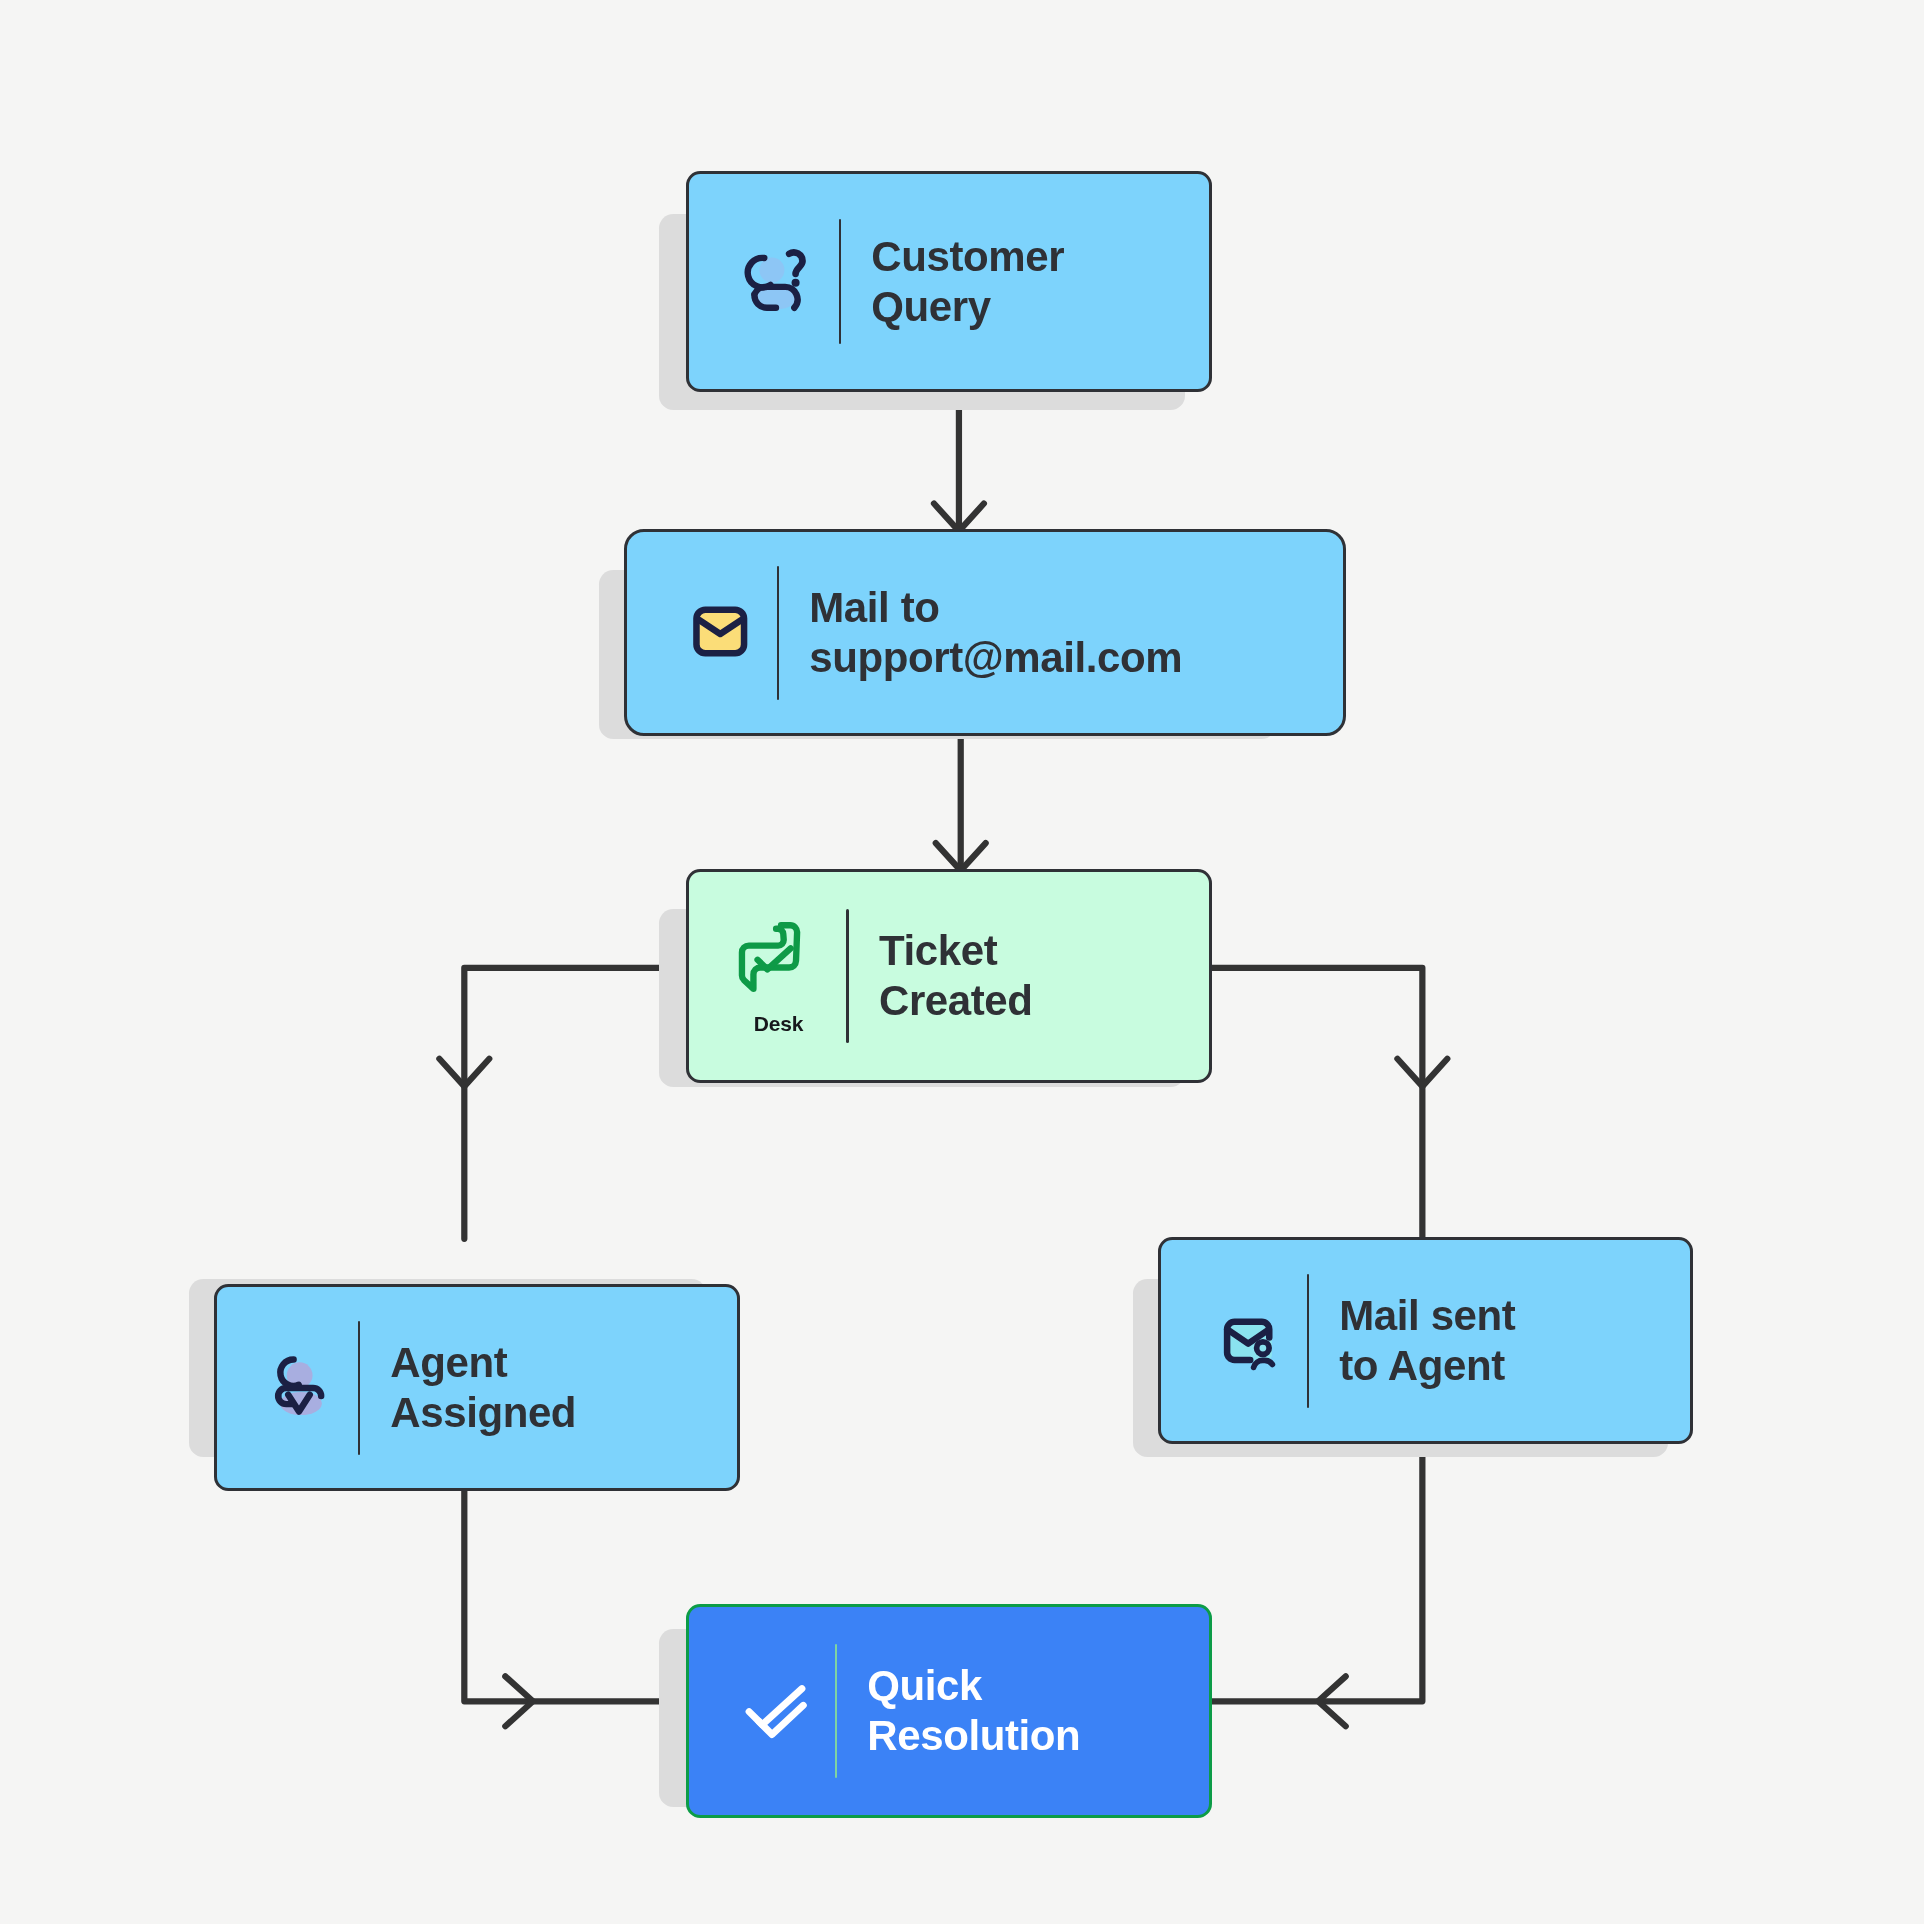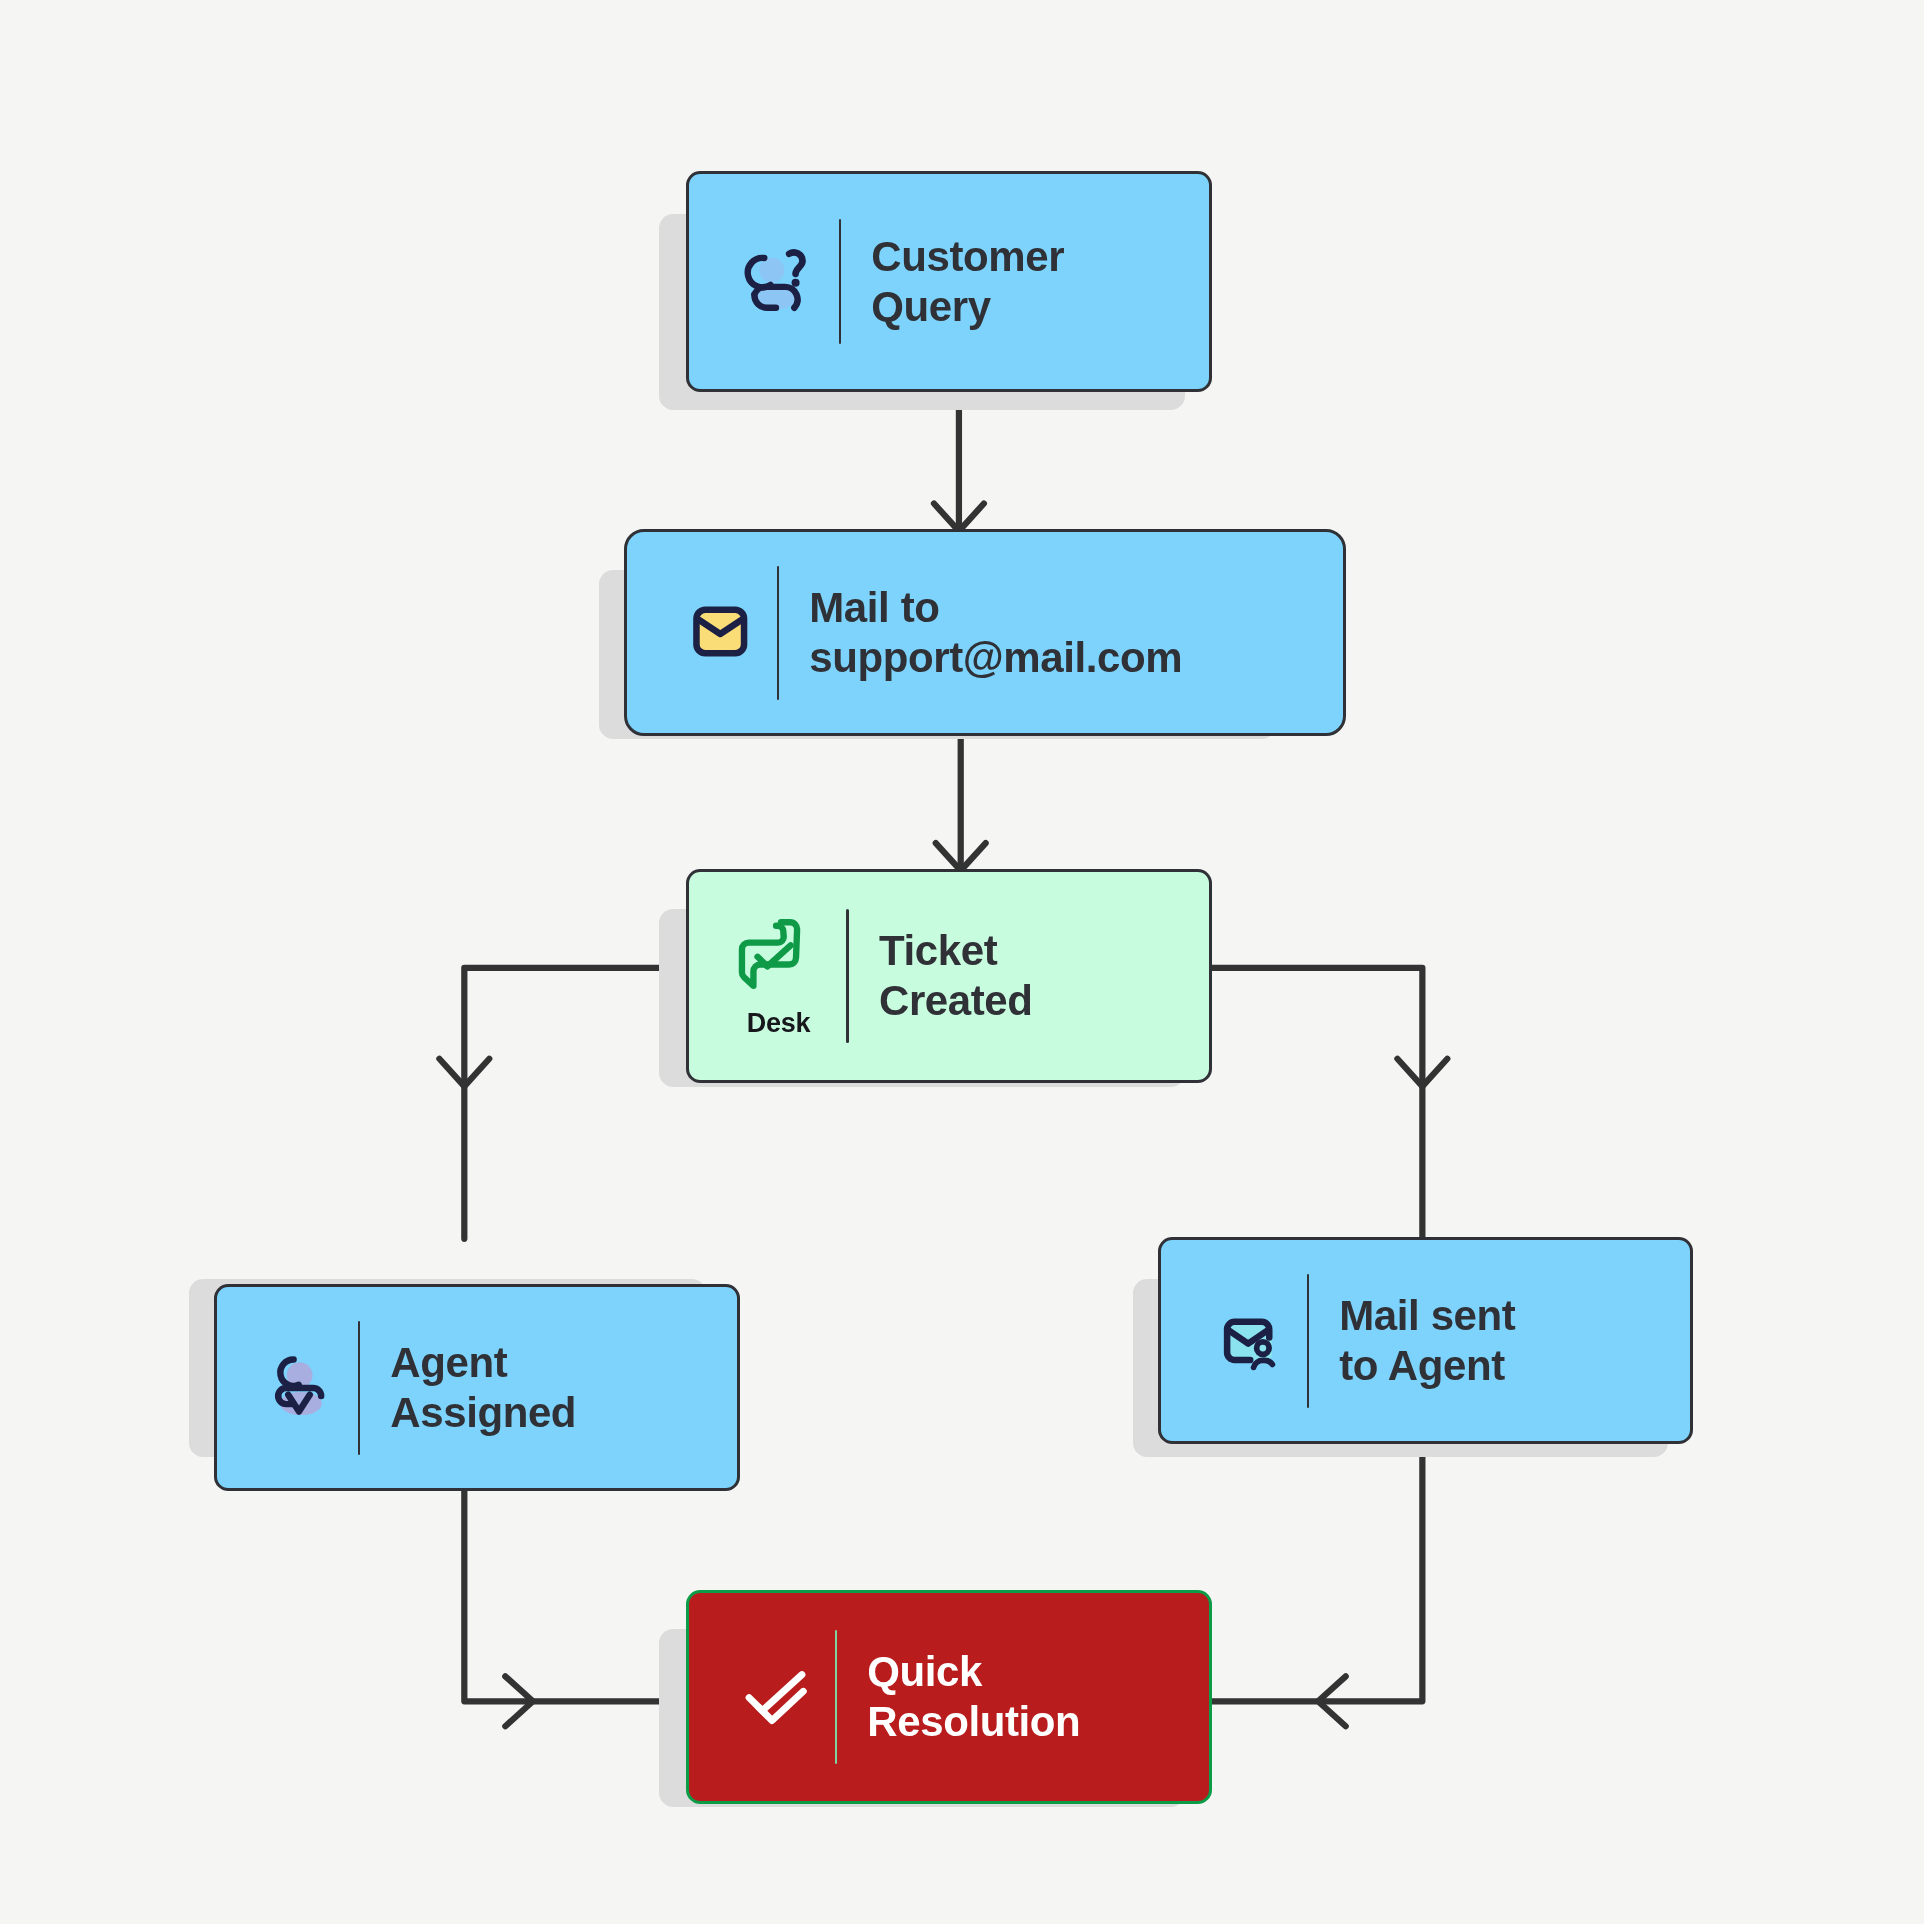--- a/index.html
+++ b/index.html
@@ -25,32 +25,32 @@
   .card {
     position: absolute;
     background: #7dd3fc;
     border: 3.1px solid #2F3136;
     border-radius: 14.3px;
     display: flex;
     align-items: center;
     z-index: 3;
   }
   .card.mint { background: #C8FCDF; }
-  .card.solid-green { background: #b91c1c; border-color: #0C9C47; }
+  .card.solid-green { background: #3b82f6; border-color: #0C9C47; margin-top: 14px; }
 
   .icon-col {
     display: flex;
     flex-direction: column;
     align-items: center;
     justify-content: center;
     flex: 0 0 auto;
   }
   .icon-box { display: block; }
   .icon-caption {
-    font-size: 27px;
+    font-size: 21px;
     font-weight: 700;
     color: #17181C;
     margin-top: 3.6px;
     letter-spacing: -0.2px;
   }
   .divider {
     width: 2.7px;
     background: #2F3136;
     border-radius: 1.8px;
     flex: 0 0 auto;

